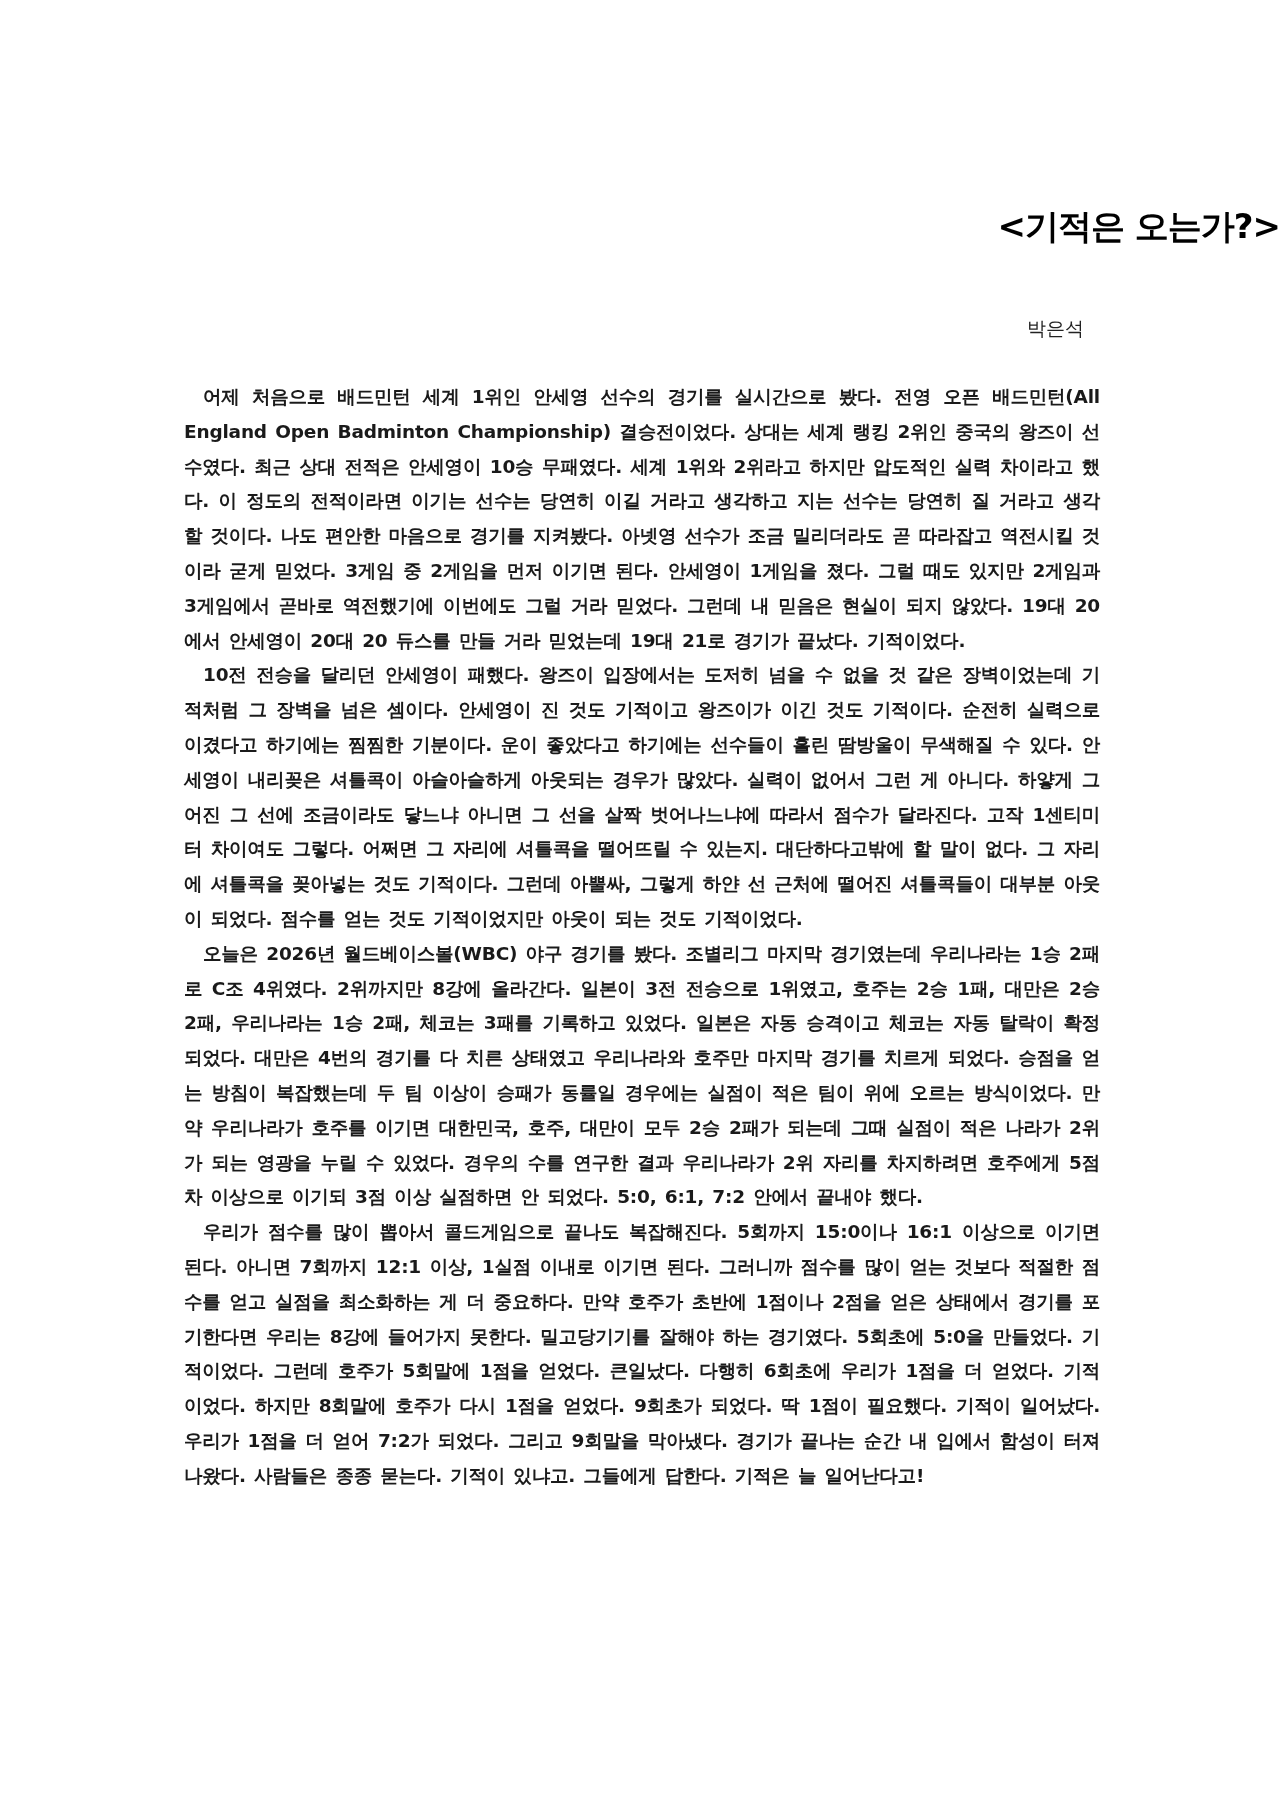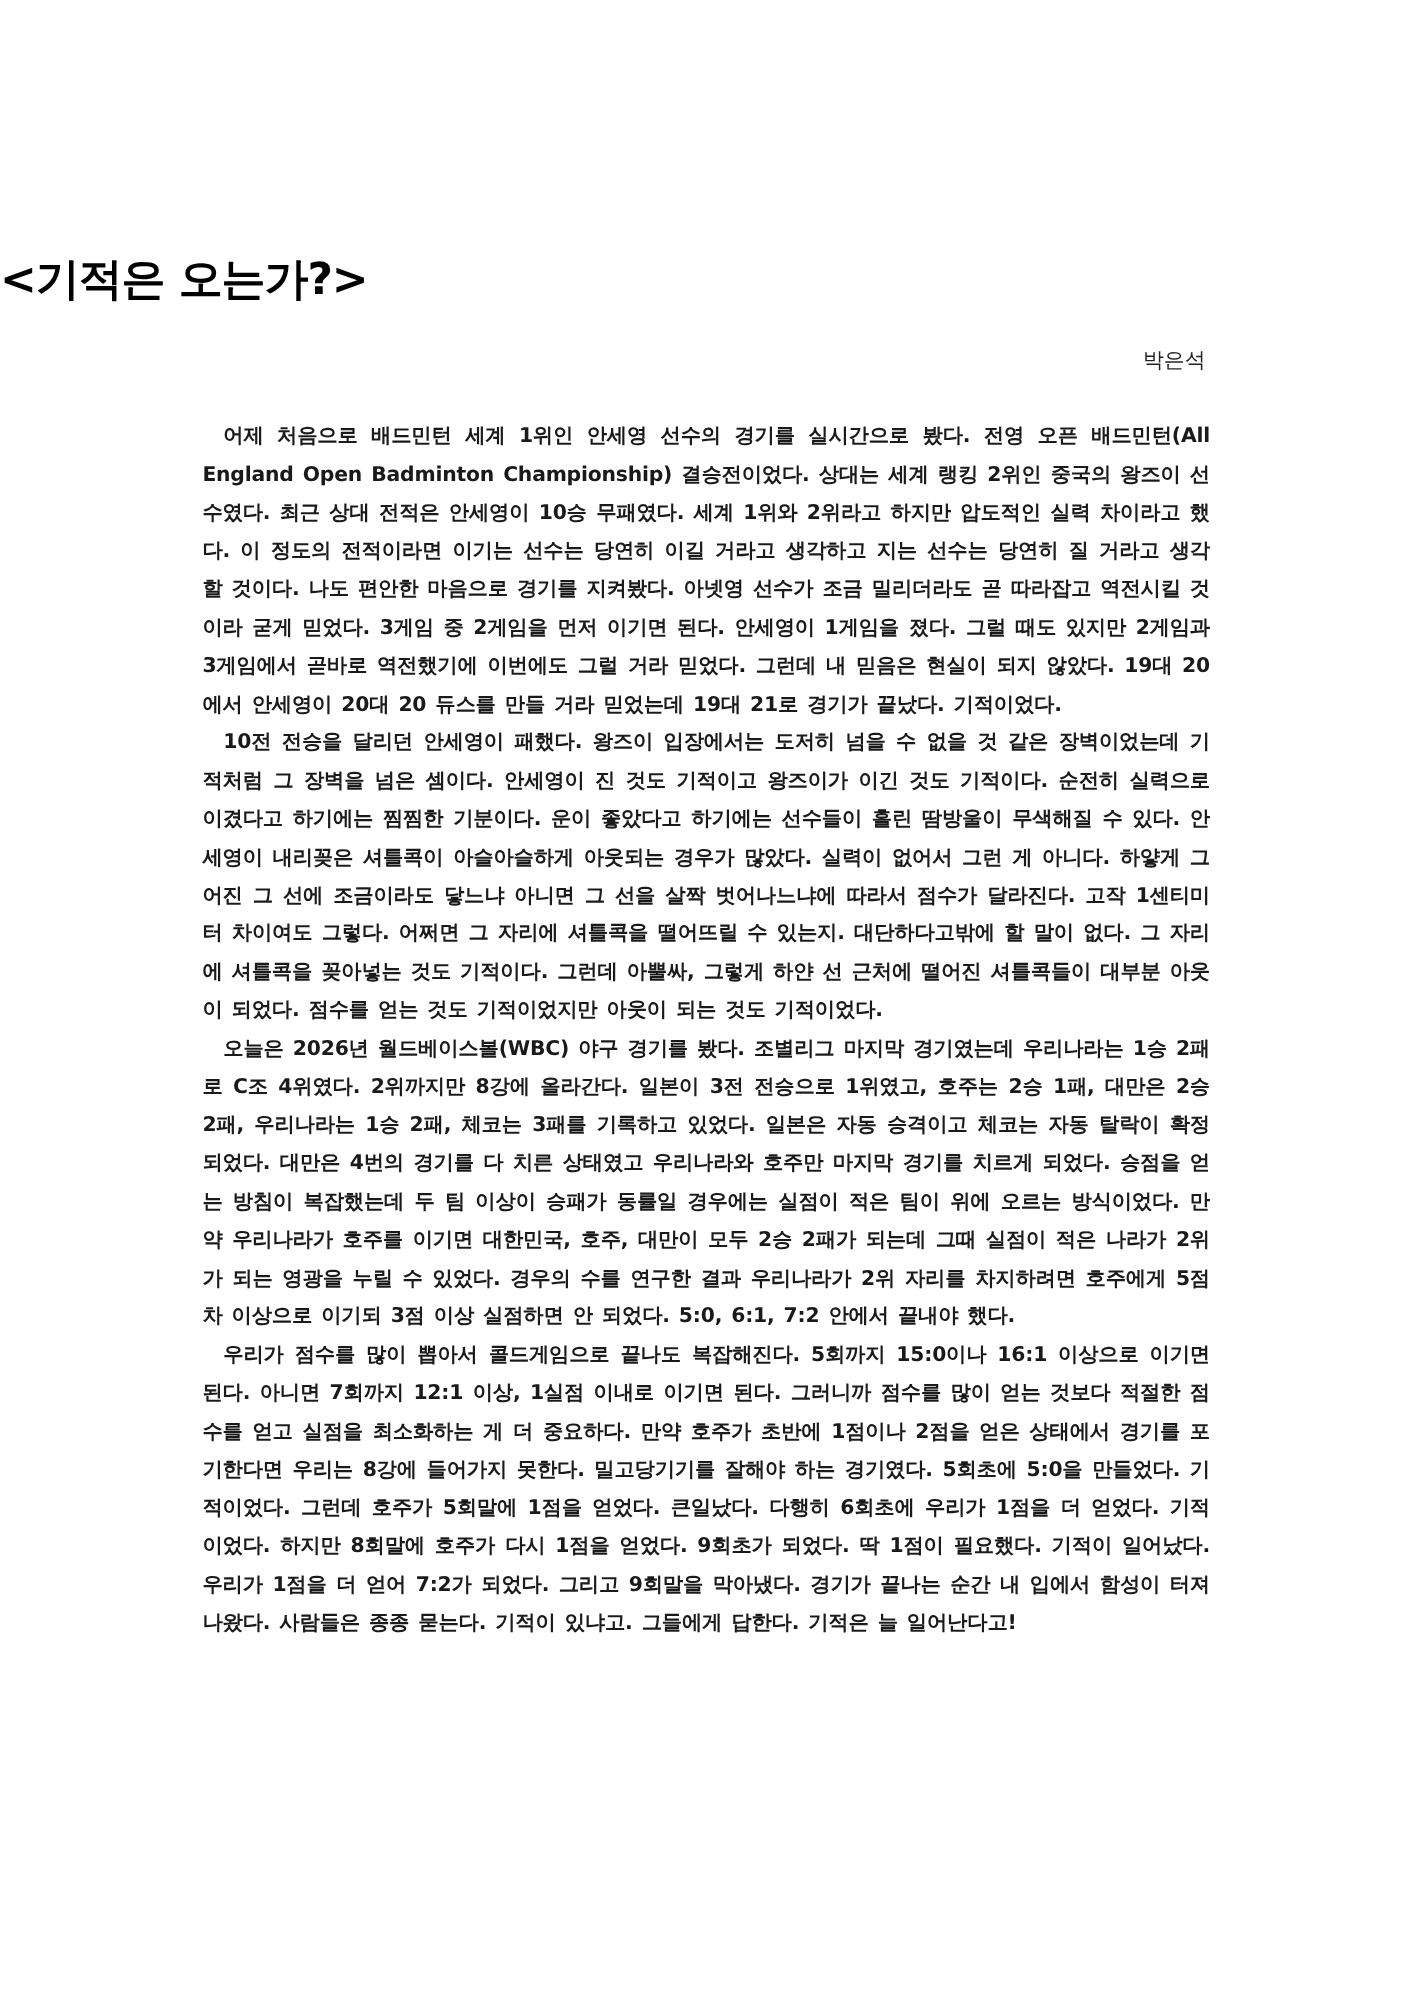--- a/index.html
+++ b/index.html
@@ -21,32 +21,31 @@
       top: 0;
       width: 1280px;
       height: 1810px;
       background: #ffffff;
     }
     .title {
       position: absolute;
       top: 196px;
       left: 0;
       width: 1280px;
-      text-align: left;
-      font-size: 40px;
+      text-align: right;
+      font-size: 34px;
       font-weight: bold;
       letter-spacing: -1px;
       line-height: 60px;
       color: #000;
-      margin-top: 28px;
     }
     .author {
       position: absolute;
       top: 314px;
-      right: 184px;
+      right: 196px;
       font-size: 19px;
       line-height: 28px;
       color: #222;
     }
     .body {
       position: absolute;
       top: 380px;
       left: 184px;
       width: 916px;
       font-size: 18.5px;

